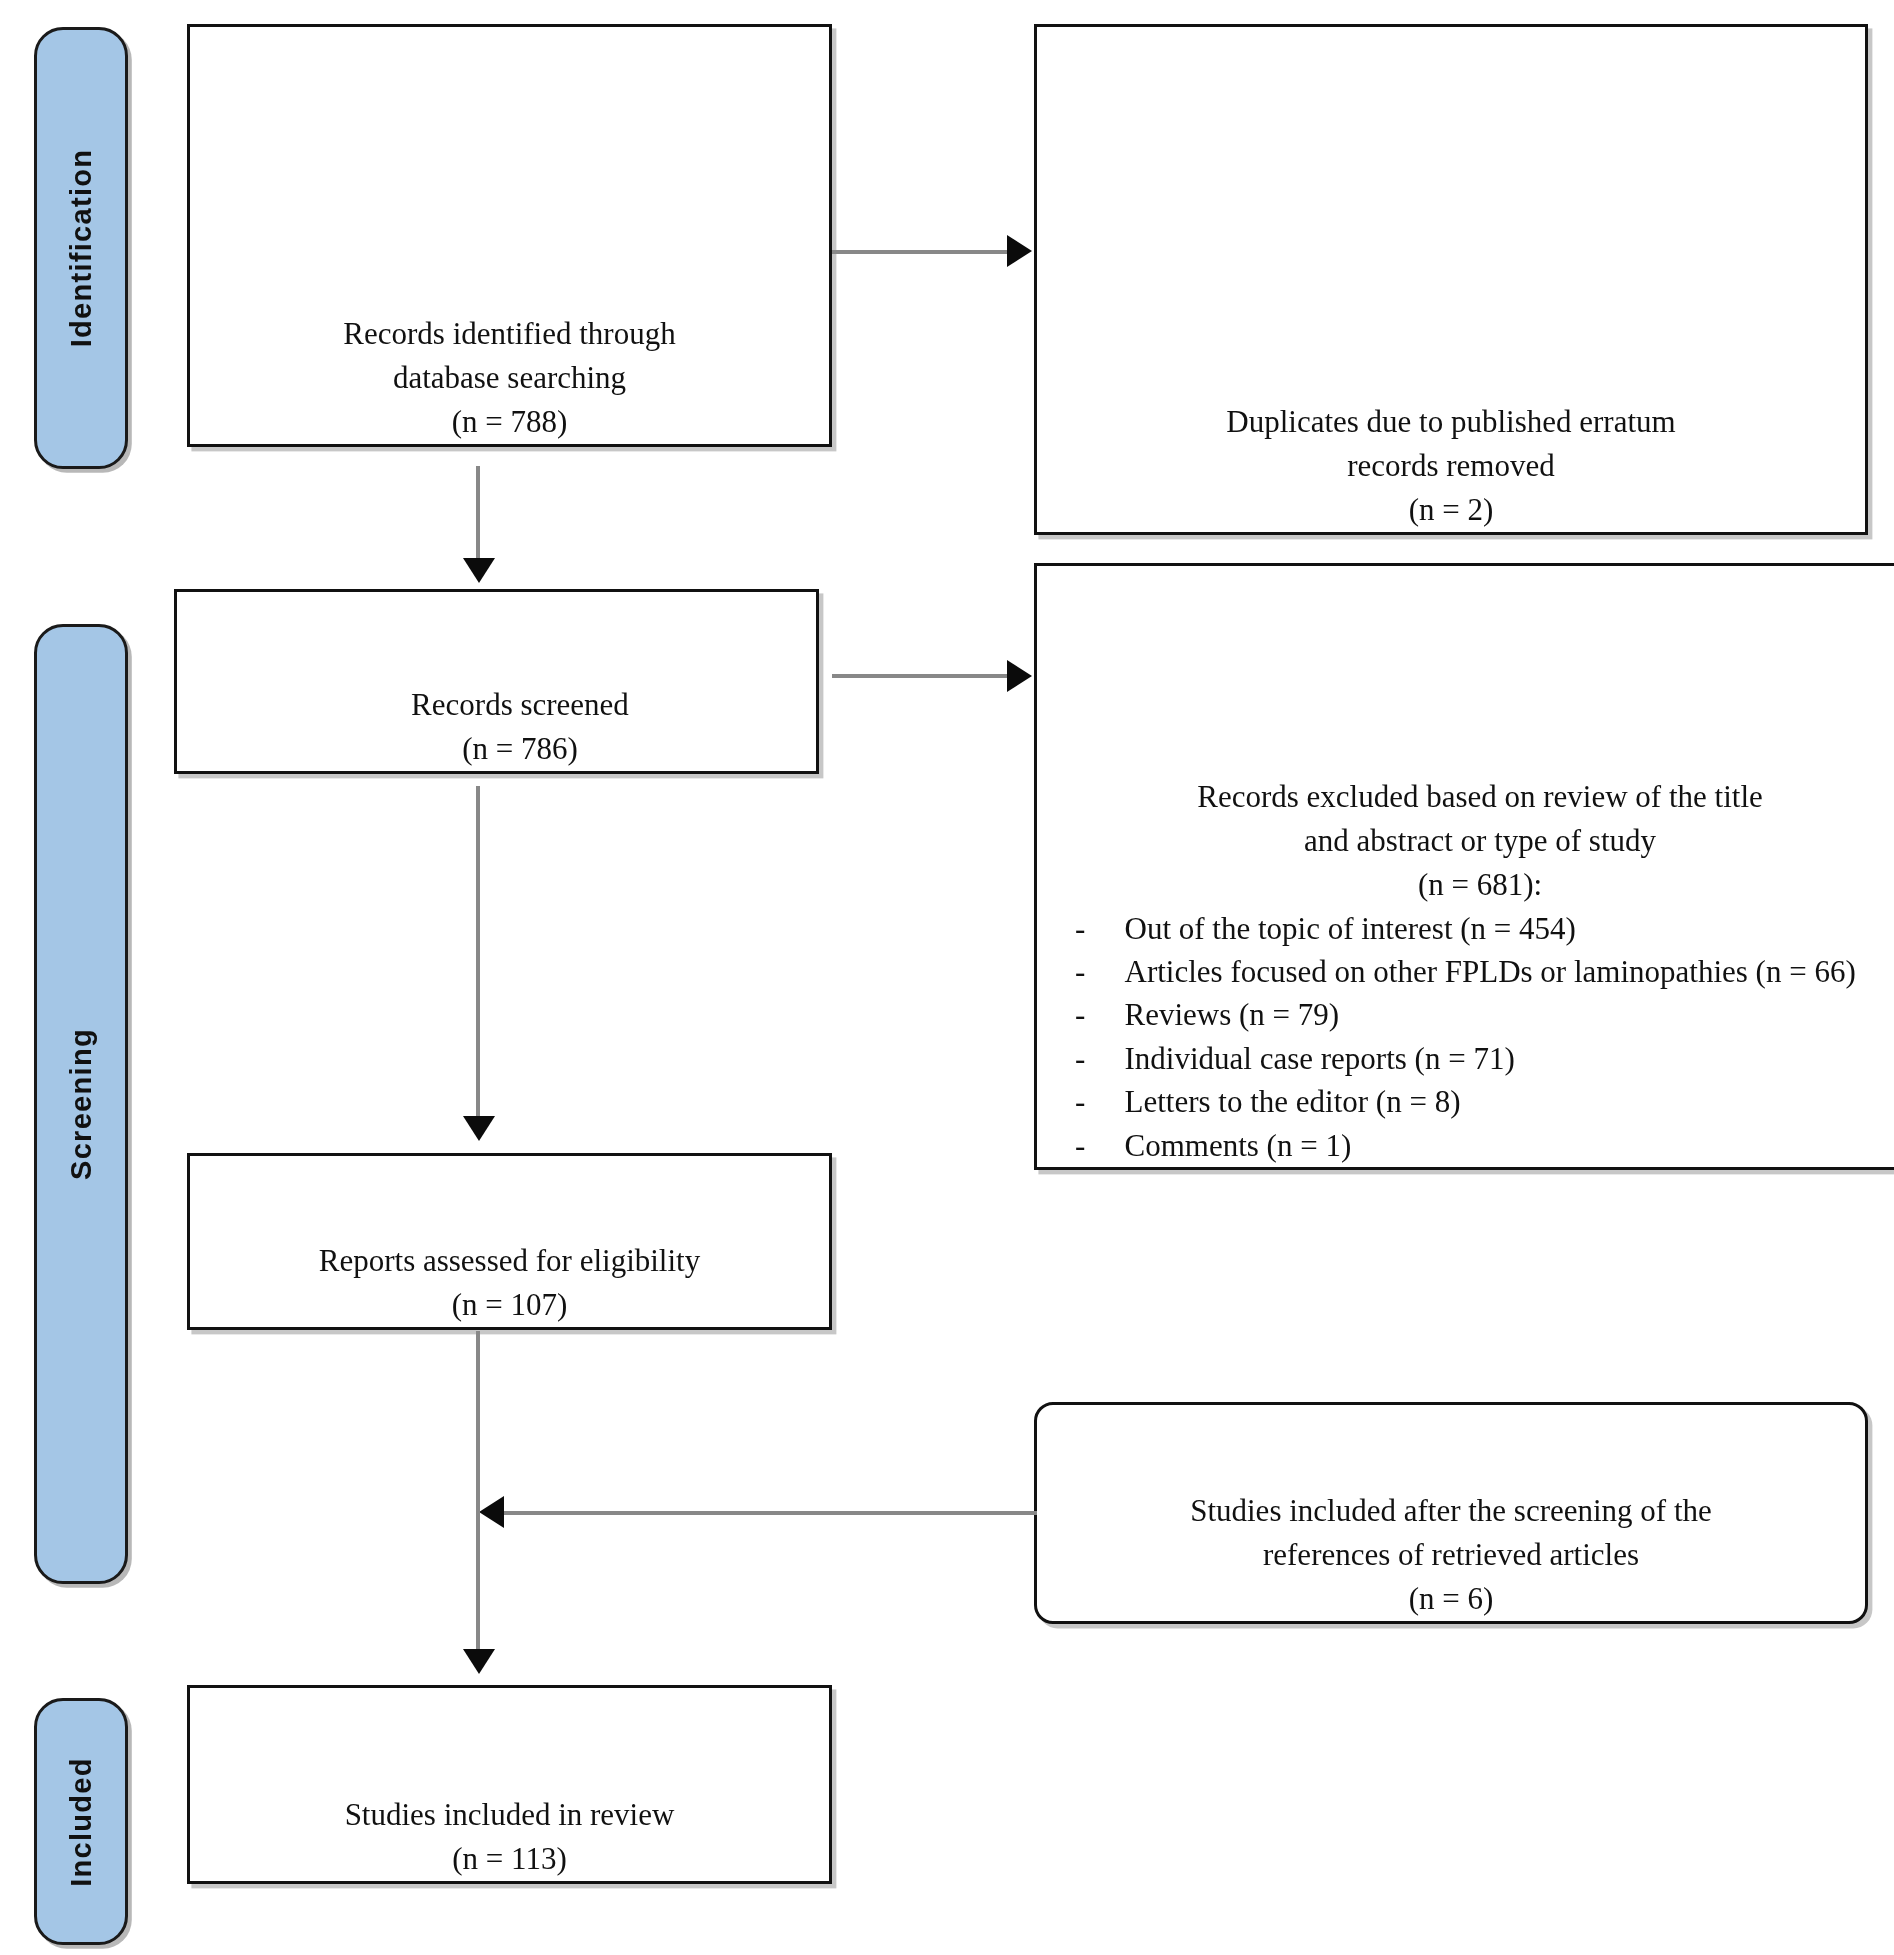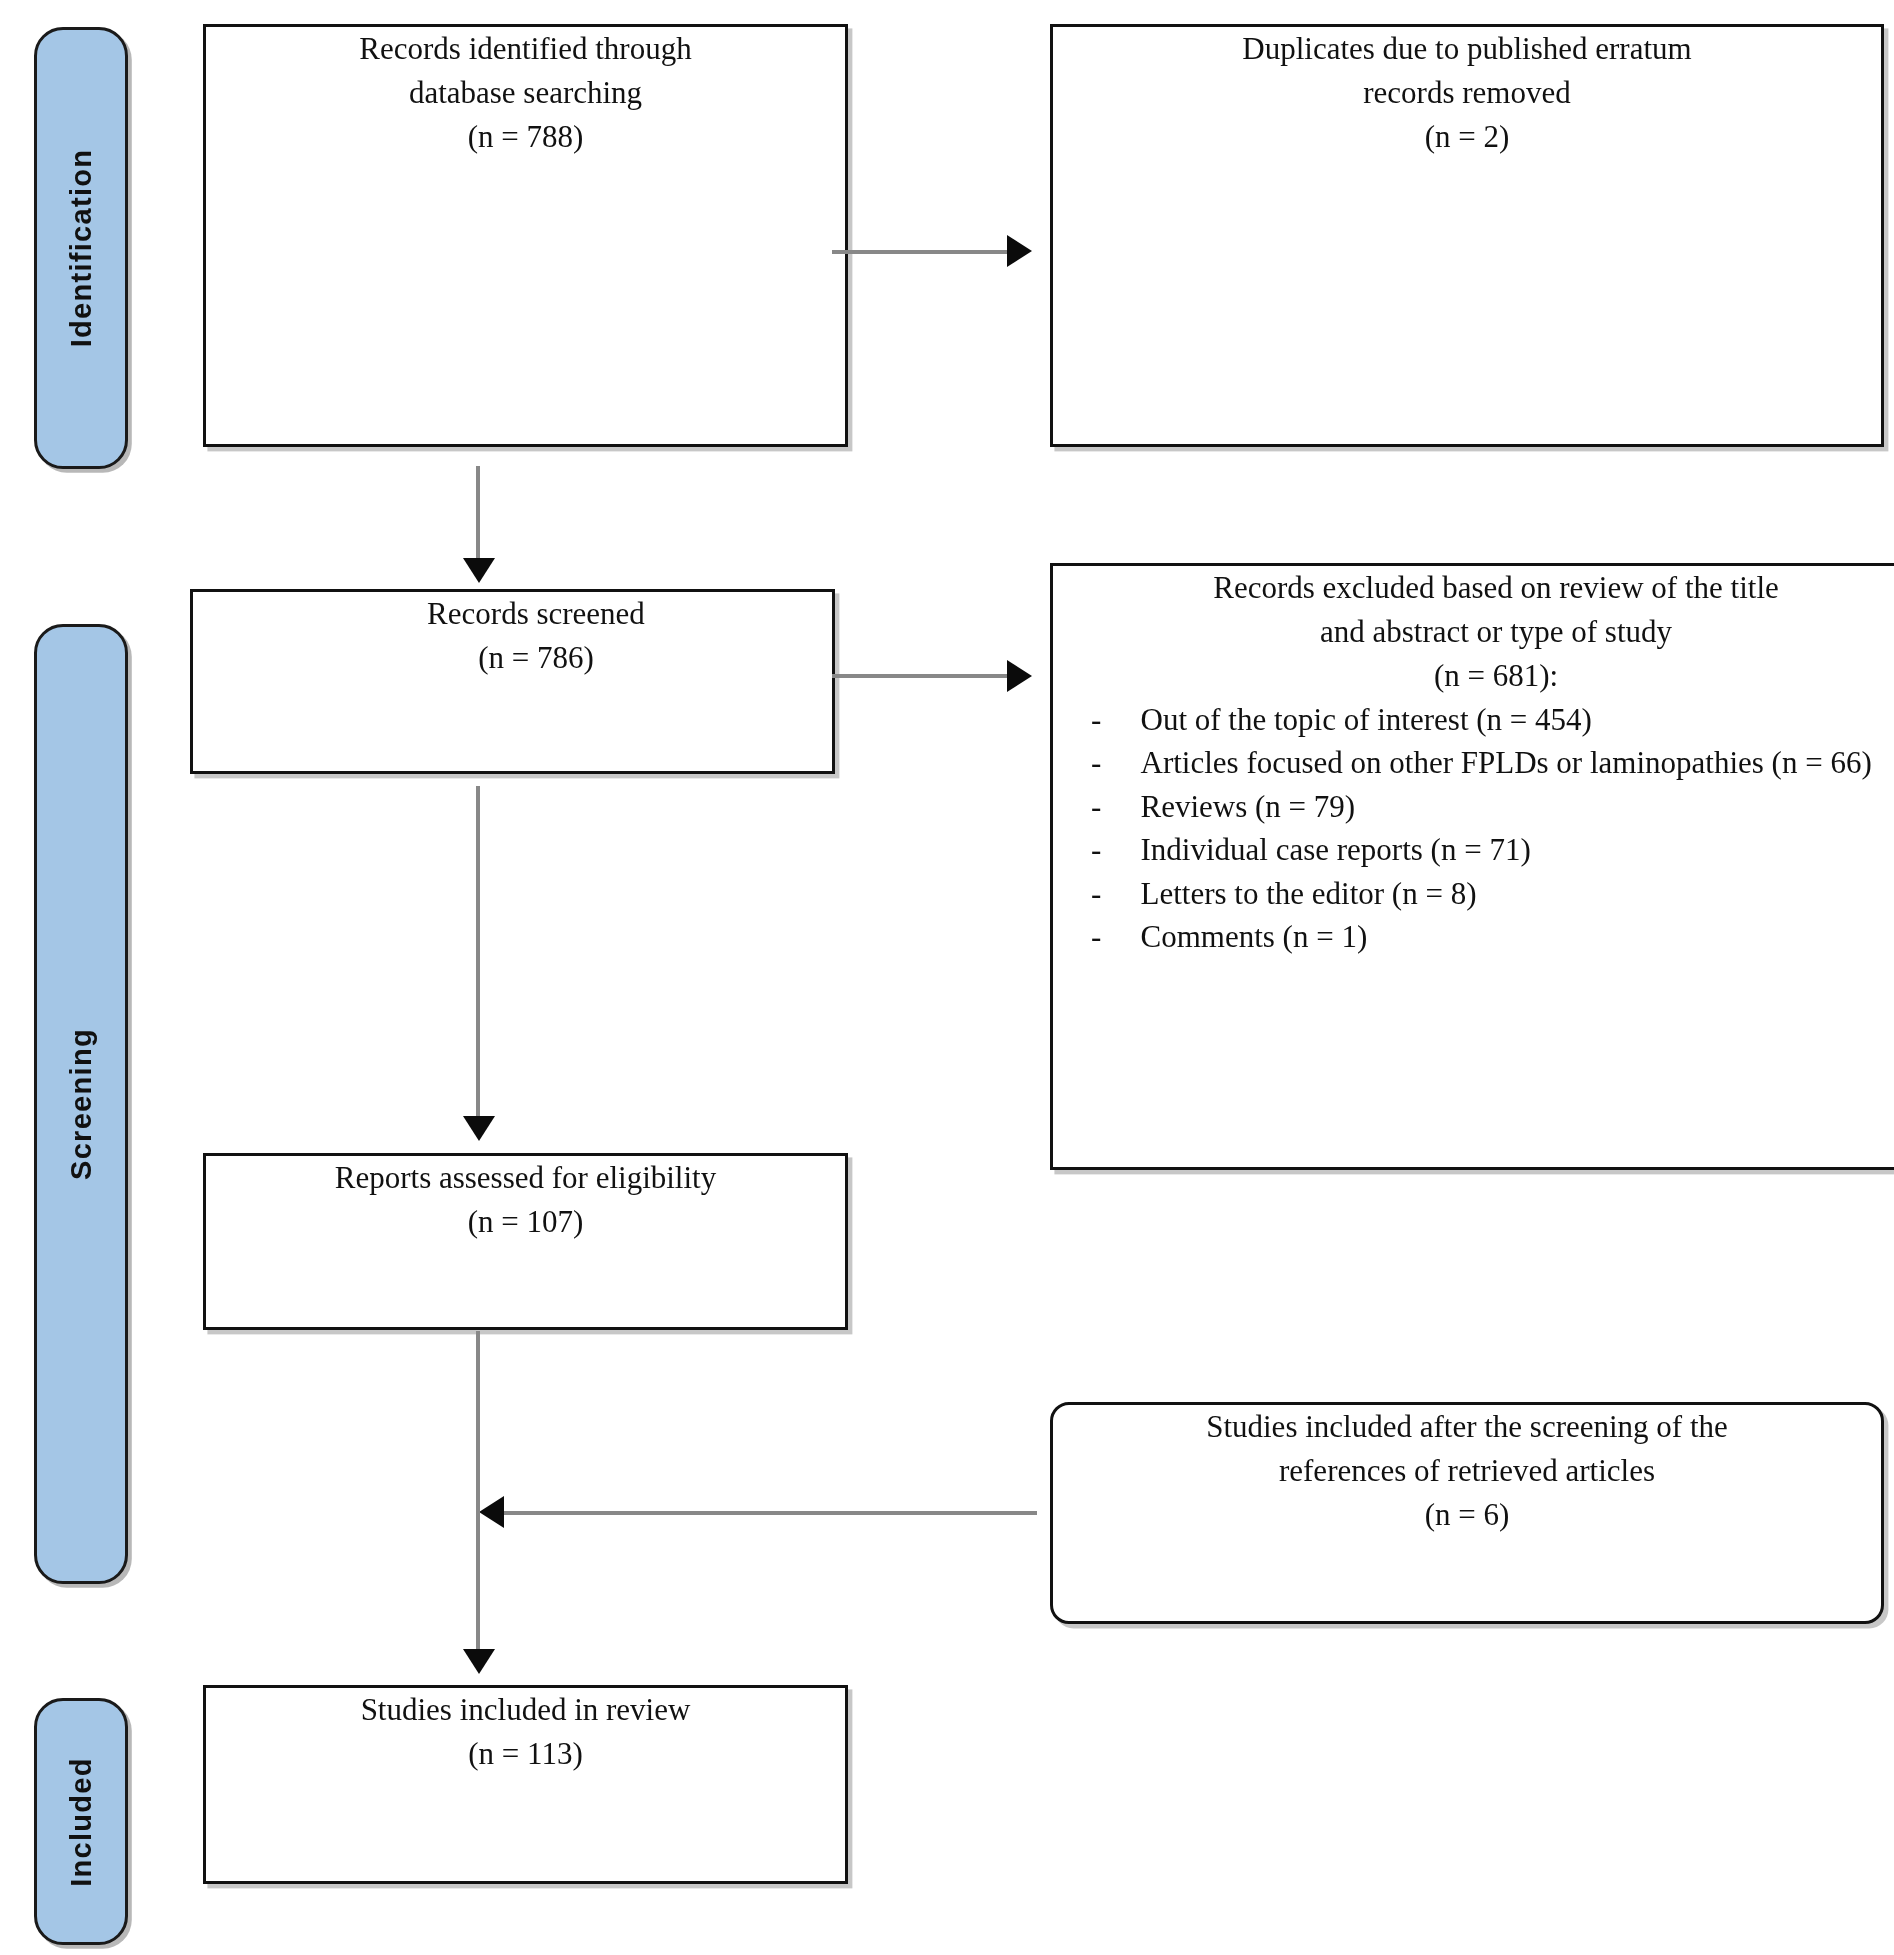--- a/index.html
+++ b/index.html
@@ -34,23 +34,22 @@
   }
 
   
   .box{
     position:absolute;
     background:#ffffff;
     border:3.2px solid #111111;
     box-sizing:border-box;
     box-shadow:4.4px 4.4px 0 rgba(0,0,0,.22);
     display:flex;
-    align-items:flex-start;
+    align-items:flex-end;
     justify-content:center;
-    margin-left:16px;
   }
   .box .inner{
     width:100%;
     text-align:center;
     font-size:31px;
     line-height:1.42;
     color:#111111;
     padding:0 14px;
     box-sizing:border-box;
   }
@@ -115,21 +114,21 @@
   </div>
 
   <div class="box" style="left:187px;top:24px;width:645px;height:423px;">
     <div class="inner">
       <span class="ln">Records identified through</span>
       <span class="ln">database searching</span>
       <span class="ln">(n = 788)</span>
     </div>
   </div>
 
-  <div class="box" style="left:1034px;top:24px;width:834px;height:423px;">
+  <div class="box" style="left:1034px;top:24px;width:834px;height:511px;">
     <div class="inner">
       <span class="ln">Duplicates due to published erratum</span>
       <span class="ln">records removed</span>
       <span class="ln">(n = 2)</span>
     </div>
   </div>
 
   <div class="hline" style="left:832px;top:250px;width:177px;"></div>
   <div class="arrow right" style="left:1007px;top:235px;"></div>
 

